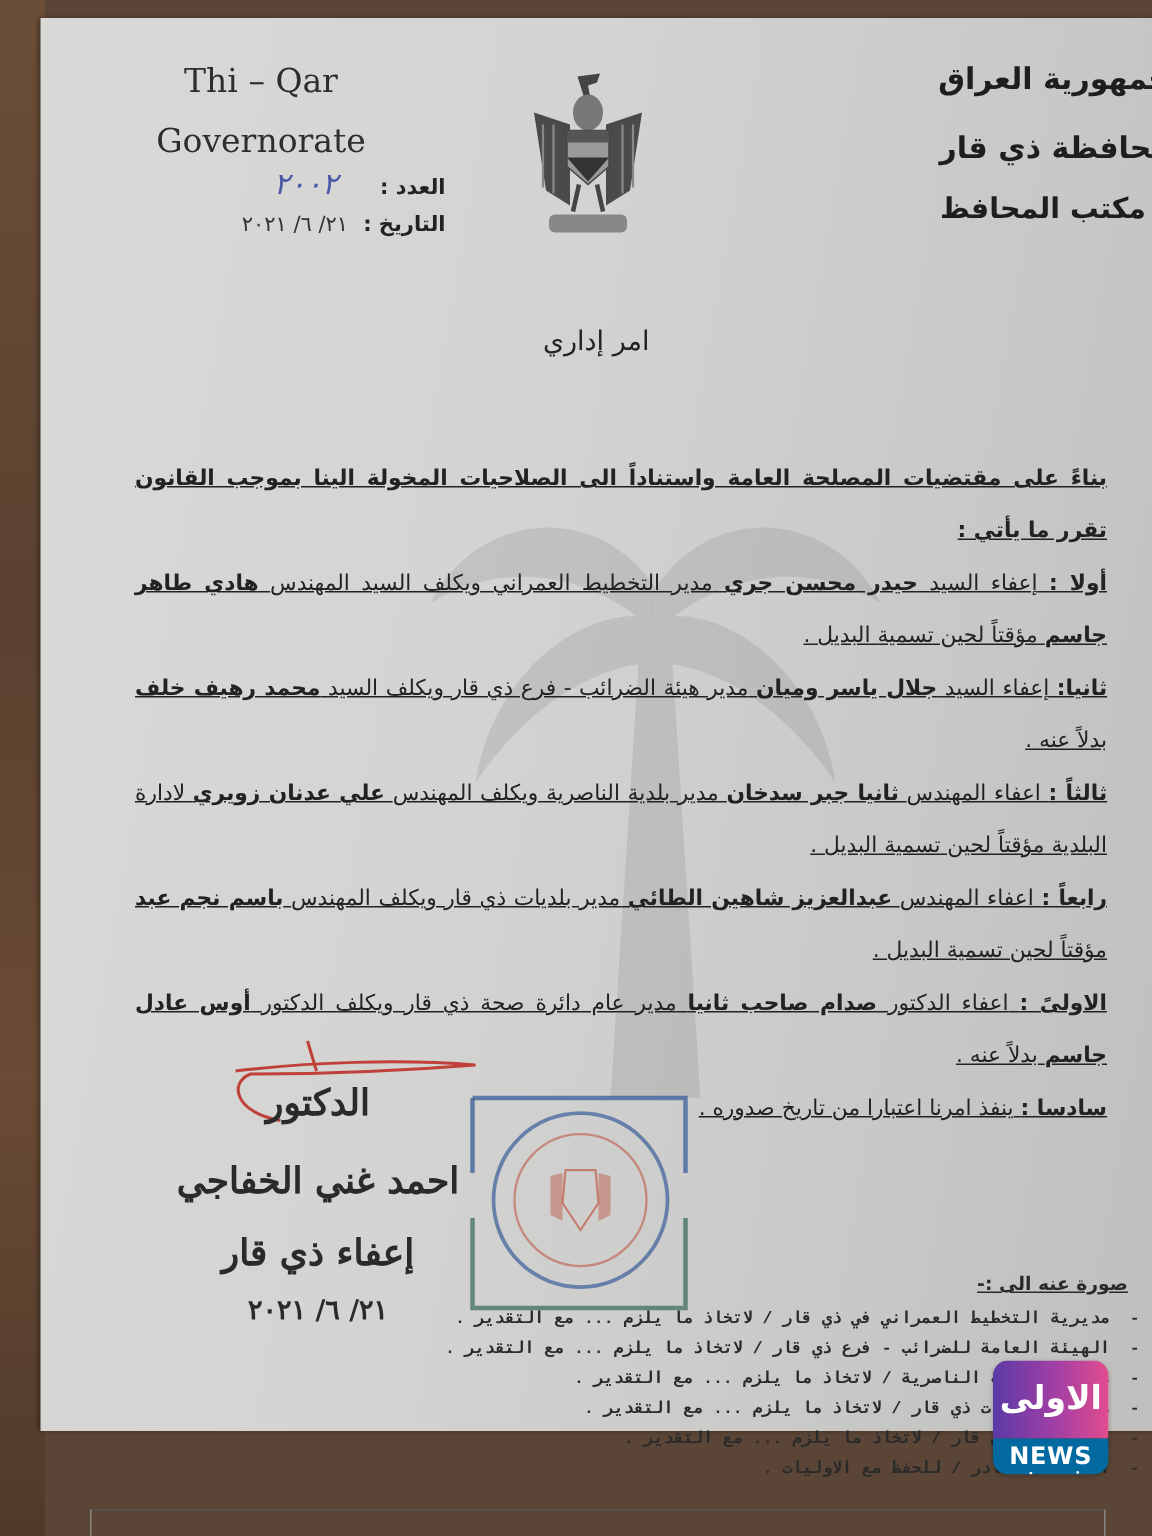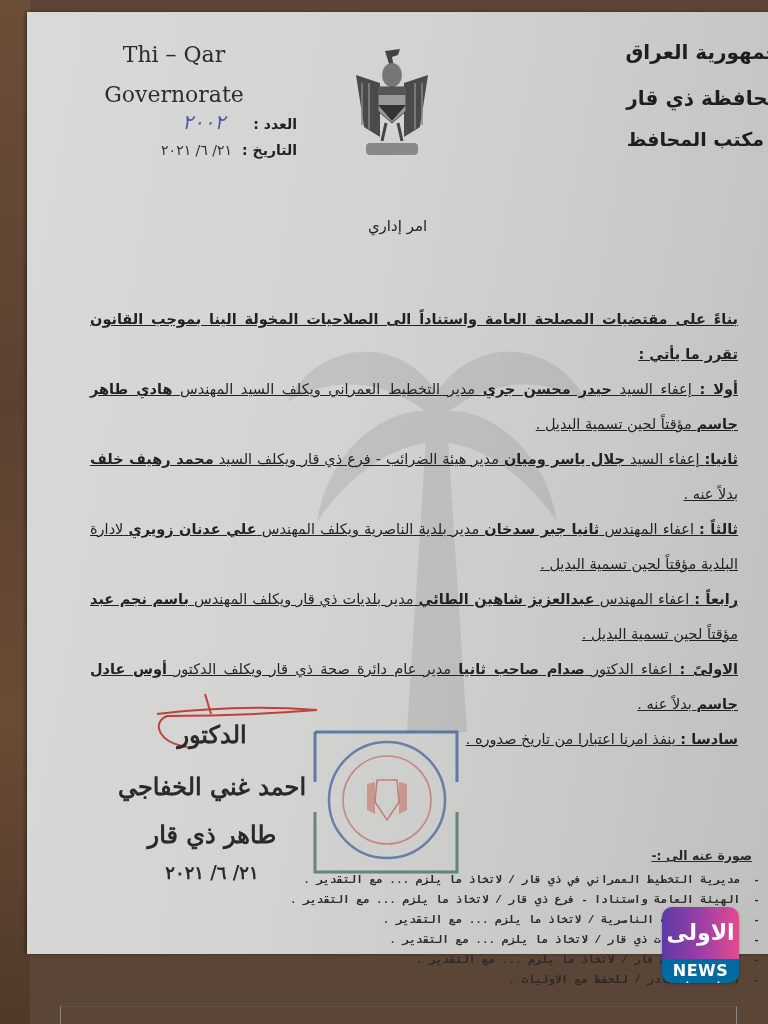--- a/index.html
+++ b/index.html
@@ -23,21 +23,21 @@
     font-family:"DejaVu Serif", serif; color:#2d2d2d; font-size:22px;
     text-align:center; width:180px;
   }
   .ar-head {
     direction:rtl; font-family:"DejaVu Sans", sans-serif; font-weight:bold;
     color:#1e1e1e; font-size:20px; text-align:right;
   }
   .meta-label { direction:rtl; font-size:14px; color:#222; font-weight:bold; }
   .handwritten { color:#4a5aa8; font-size:20px; font-style:italic; direction:rtl; }
   .printed-num { color:#333; font-size:14px; direction:rtl; }
-  .title { direction:rtl; font-size:15px; color:#222; text-align:center; }
+  .title { direction:rtl; font-size:18px; color:#222; text-align:center; }
   .body-text {
     direction:rtl; text-align:justify; font-size:14.5px; color:#222;
     line-height:35px; width:648px;
   }
   .body-text p { margin:0;text-decoration:underline; }
   .body-text b { font-weight:bold; }
   .sig { direction:rtl; text-align:center; font-family:"DejaVu Serif", serif; color:#2a2a2a; font-weight:bold; font-size:24px; }
   .copies { direction:rtl; font-size:11px; color:#2a2a2a; font-weight:bold; line-height:20px; }
   .copies-title { direction:rtl; font-size:12.5px; text-decoration:underline; font-weight:bold; color:#2a2a2a; }
   .footer-box {
@@ -165,37 +165,37 @@
     </p>
   </div>
 
   <svg class="abs" style="left:120px; top:680px;" width="180" height="60" viewBox="0 0 180 60">
     <path d="M58 2 L64 22" stroke="#c0403a" stroke-width="2" fill="none"></path>
     <path d="M10 22 C60 16, 120 14, 170 18 C120 22, 60 24, 20 24 C5 30, 10 50, 40 55" stroke="#c0403a" stroke-width="2" fill="none"></path>
   </svg>
 
   <div class="abs sig" style="left:80px; top:708px; width:210px;">الدكتور</div>
   <div class="abs sig" style="left:80px; top:760px; width:210px;">احمد غني الخفاجي</div>
-  <div class="abs sig" style="left:80px; top:808px; width:210px;">طاهر ذي قار</div>
+  <div class="abs sig" style="left:80px; top:808px; width:210px;">إعفاء ذي قار</div>
   <div class="abs sig" style="left:80px; top:850px; width:210px; font-size:18px;">٢١/ ٦/ ٢٠٢١</div>
 
   <svg class="abs" style="left:280px; top:710px;" width="160" height="160" viewBox="0 0 160 160">
     <path d="M8 10 L150 10 L150 60" stroke="#3a5e9a" stroke-width="3" fill="none" opacity="0.75"></path>
     <path d="M8 10 L8 60" stroke="#3a5e9a" stroke-width="3" fill="none" opacity="0.75"></path>
     <path d="M8 90 L8 150 L150 150 L150 90" stroke="#3f6e5f" stroke-width="3" fill="none" opacity="0.75"></path>
     <circle cx="80" cy="78" r="58" stroke="#3a5e9a" stroke-width="2.5" fill="none" opacity="0.7"></circle>
     <circle cx="80" cy="78" r="44" stroke="#c06a5a" stroke-width="1.5" fill="none" opacity="0.7"></circle>
     <path d="M70 58 L90 58 L92 80 L80 98 L68 80 Z" fill="none" stroke="#c06a5a" stroke-width="1.5" opacity="0.8"></path>
     <path d="M60 62 L68 60 L68 92 L60 88 Z M100 62 L92 60 L92 92 L100 88 Z" fill="#c06a5a" opacity="0.55"></path>
   </svg>
 
   <div class="abs copies-title" style="right:60px; top:836px;">صورة عنه الى :-</div>
   <ul class="abs copies" style="right:58px; top:858px; margin:0; padding:0 14px 0 0; list-style:'-  ';font-family:Liberation Mono, monospace;">
     <li>مديرية التخطيط العمراني في ذي قار / لاتخاذ ما يلزم ... مع التقدير .</li>
-    <li>الهيئة العامة واستنادا - فرع ذي قار / لاتخاذ ما يلزم ... مع التقدير .</li>
+    <li>الهيئة العامة للضرائب - فرع ذي قار / لاتخاذ ما يلزم ... مع التقدير .</li>
     <li>مديرية بلدية الناصرية / لاتخاذ ما يلزم ... مع التقدير .</li>
     <li>مديرية بلديات ذي قار / لاتخاذ ما يلزم ... مع التقدير .</li>
     <li>دائرة صحة ذي قار / لاتخاذ ما يلزم ... مع التقدير .</li>
     <li>الحفظ / الصادر / للحفظ مع الاوليات .</li>
   </ul>
 
   <div class="footer-box"></div>
 </div>
 
 <div class="logo-badge">

